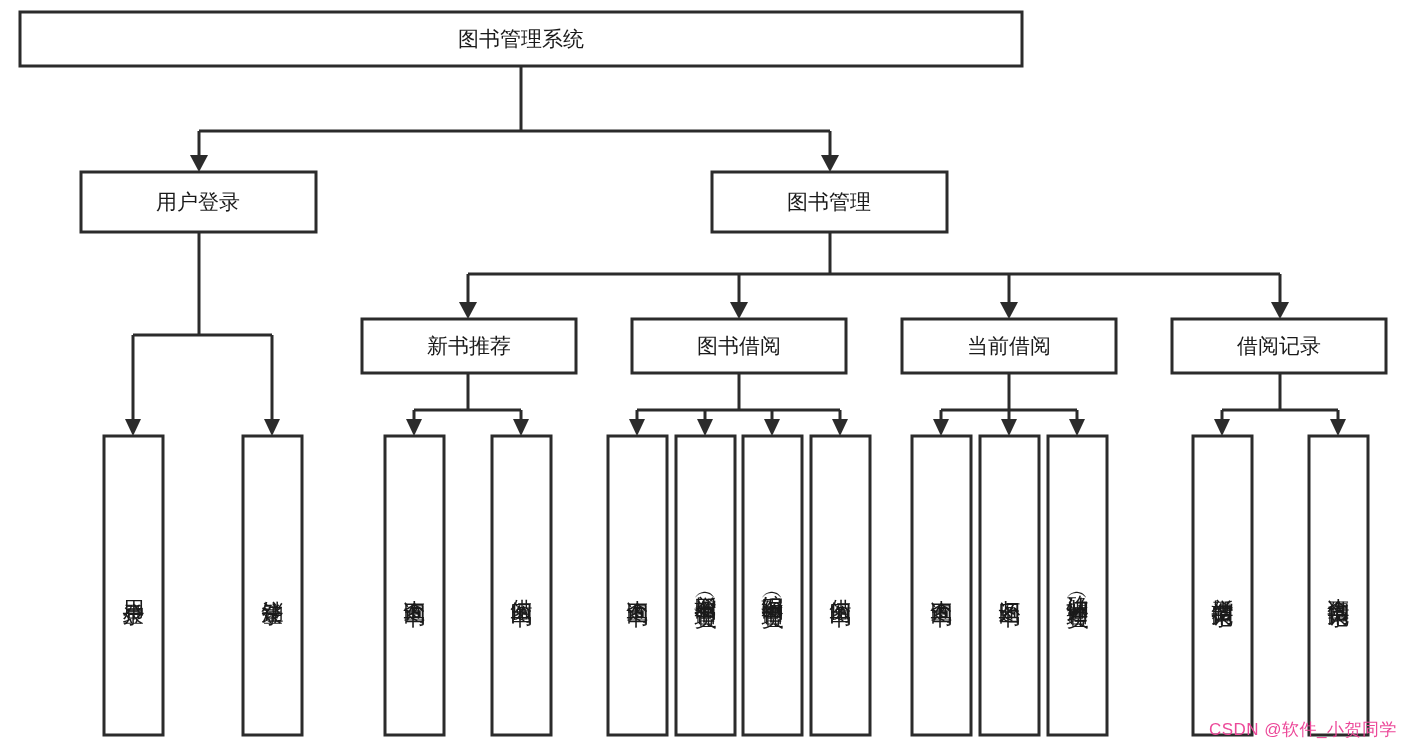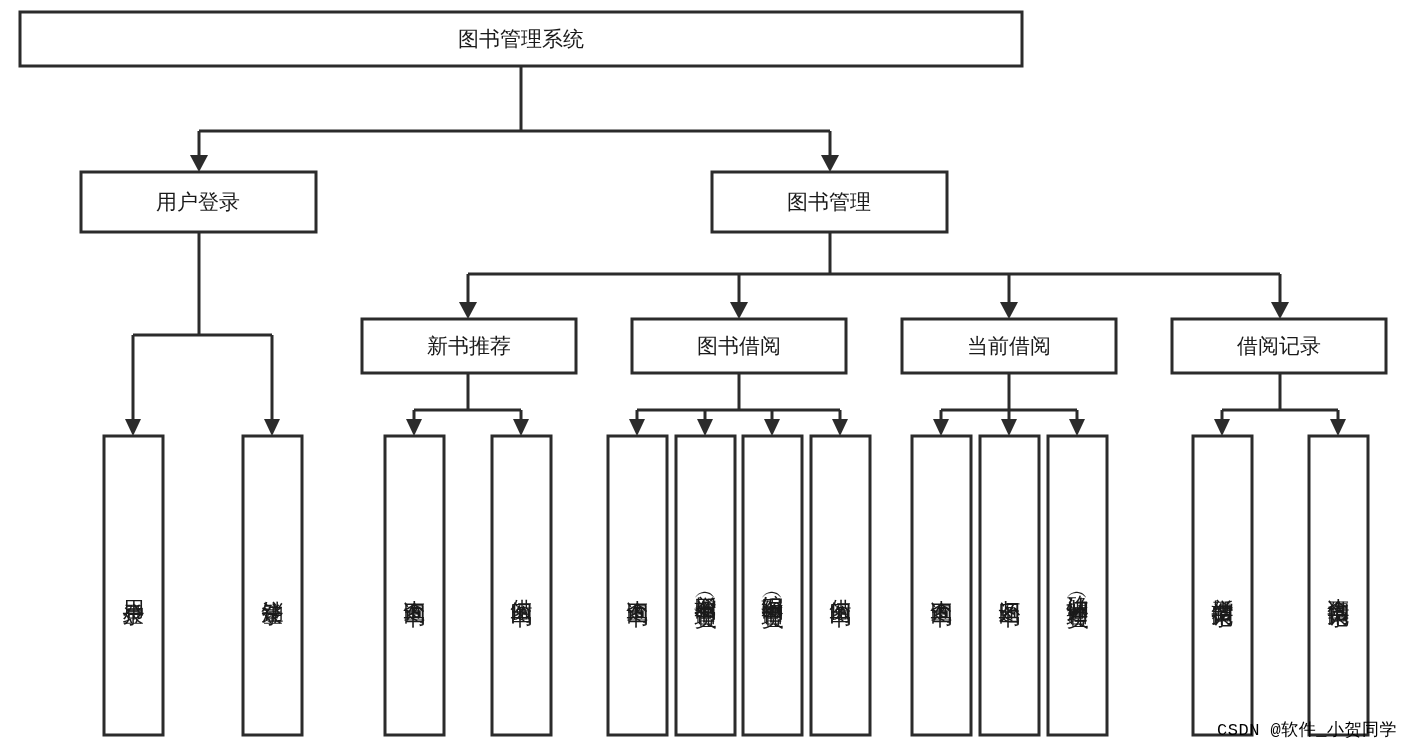--- a/index.html
+++ b/index.html
@@ -61,23 +61,23 @@
     line-height: 1.18;
     letter-spacing: 2px;
     color: #1a1a1a;
     white-space: nowrap;
     text-align: center;
   }
   .watermark {
     position: absolute;
     right: 8px;
     bottom: 6px;
-    font-family: Liberation Mono, monospace;
+    font-family: Liberation Sans, sans-serif;
     font-size: 17px;
-    color: #000000;
+    color: #ec4899;
     letter-spacing: 0.5px;
     white-space: nowrap;
   }
 </style>
 </head>
 <body>
 
 <div id="diagram-root">
 
   <svg id="tree-svg" viewBox="0 0 1405 747">

